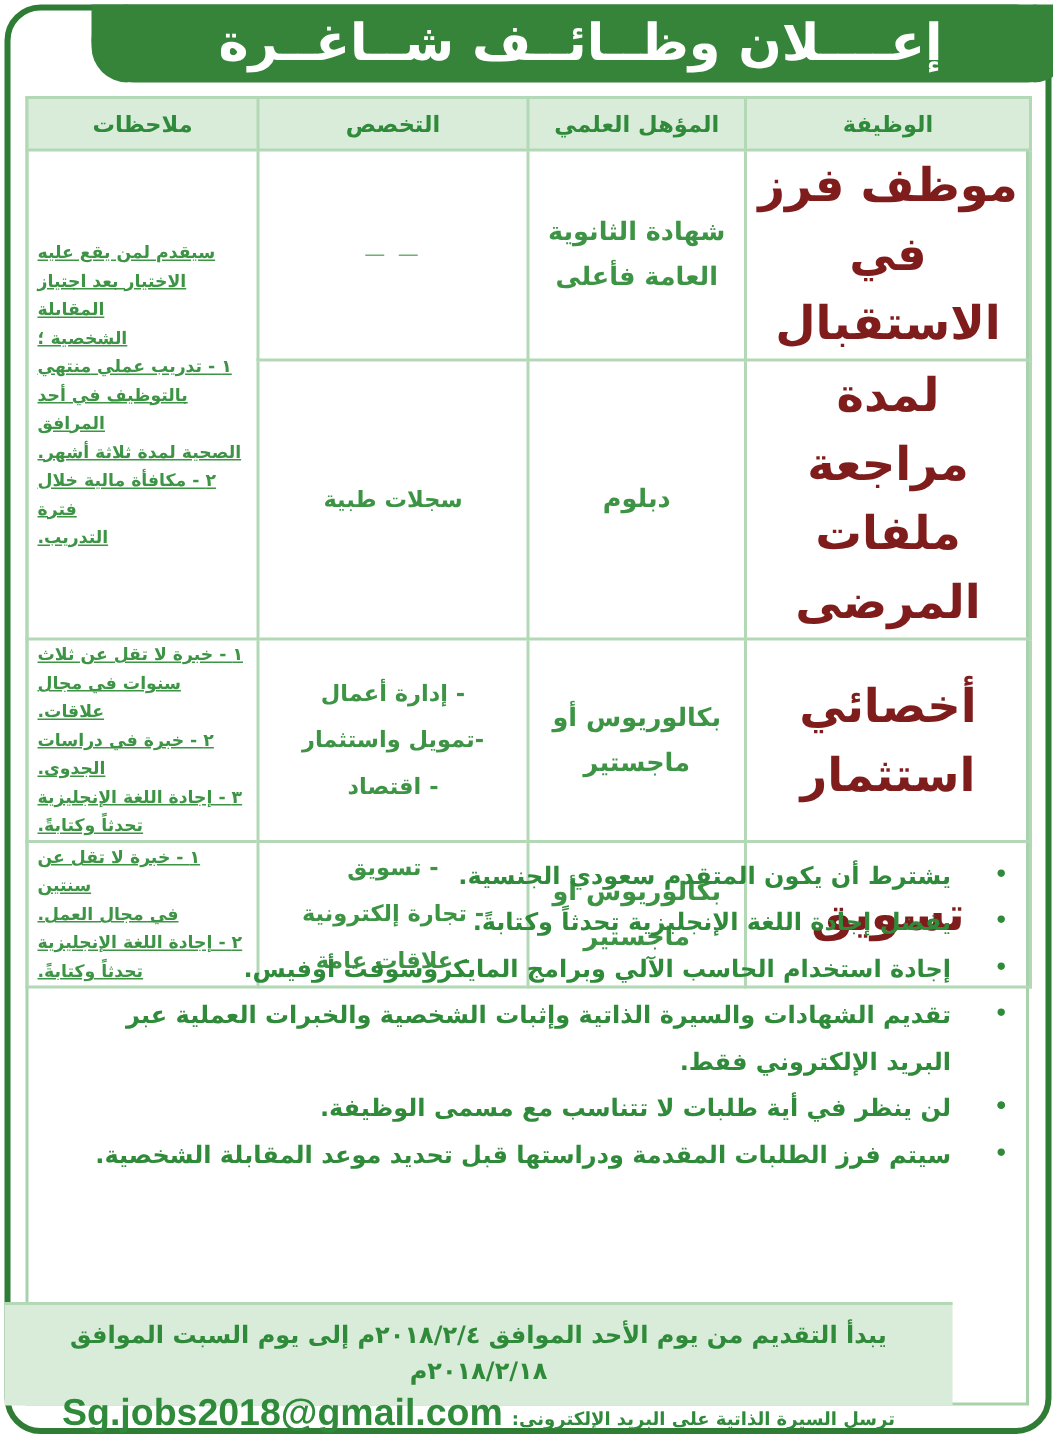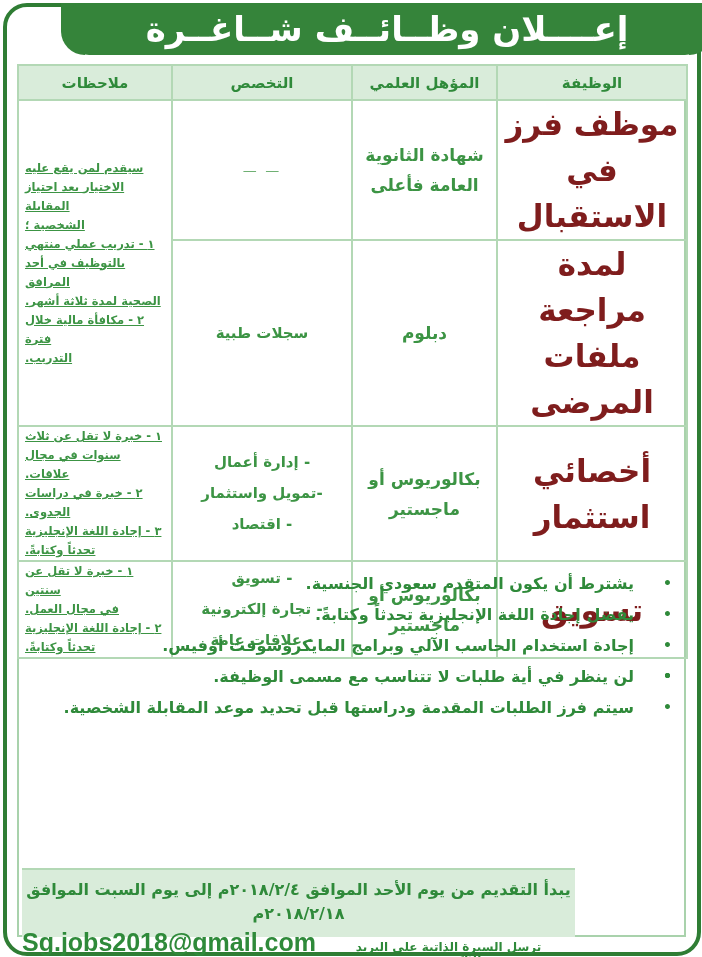--- a/index.html
+++ b/index.html
@@ -25,21 +25,21 @@
   .c-spec { width:180px; }
   .c-notes { width:154px; }
   .job-title { font-size:31px; font-weight:bold; line-height:46px; color:#7f1d1d; }
   .qual { font-size:17px; font-weight:bold; line-height:30px; color:#3c9444; }
   .spec { font-size:15px; font-weight:bold; line-height:31px; color:#3c9444; }
   .notes { font-size:11.5px; font-weight:bold; line-height:19px; text-align:left; padding:0 6px; color:#3c9444;text-decoration:underline; }
   .dash { font-size:14px; color:#6fb073; letter-spacing:2px; }
   .req { position:absolute; left:40px; top:568px; width:640px; direction:rtl; margin:0; padding:0; list-style:none; }
   .req li { position:relative; padding-right:46px; font-size:16px; font-weight:bold; line-height:31px; color:#2f8a3a; }
   .req li .bullet { position:absolute; right:8px; top:0; font-size:14px; }
-  .footer { position:absolute; left:22px; top:868px; width:553px; height:67px; background:#d9ecda;
+  .footer { position:absolute; left:3px; top:868px; width:632px; height:67px; background:#d9ecda;
             border-top:2px solid #b3d8b5; direction:rtl; text-align:center; }
   .footer .dates { font-size:16px; font-weight:bold; color:#2f8a3a; margin-top:8px; line-height:24px; }
   .footer .email-line { display:flex; direction:rtl; justify-content:center; align-items:baseline; gap:6px; margin-top:2px; }
   .footer .email-label { font-size:12px; font-weight:bold; color:#2f8a3a; }
   .footer .email { font-family:"Liberation Sans", sans-serif; font-size:25px; font-weight:bold; color:#2f8a3a; direction:ltr; }
 </style>
 </head>
 <body>
 
 <div class="frame"></div>
@@ -149,21 +149,21 @@
         <div class="notes">تحدثاً وكتابةً.</div>
       </td>
     </tr>
   </tbody>
 </table>
 
 <ul class="req">
   <li><span class="bullet">•</span><span>يشترط أن يكون المتقدم سعودي الجنسية.</span></li>
   <li><span class="bullet">•</span><span>يفضل إجادة اللغة الإنجليزية تحدثاً وكتابةً.</span></li>
   <li><span class="bullet">•</span><span>إجادة استخدام الحاسب الآلي وبرامج المايكروسوفت أوفيس.</span></li>
-  <li><span class="bullet">•</span></li>
+  <li><span class="bullet">•</span><span>تقديم الشهادات والسيرة الذاتية وإثبات الشخصية والخبرات العملية عبر البريد الإلكتروني فقط.</span></li>
   <li><span class="bullet">•</span></li>
   <li><span class="bullet">•</span><span>لن ينظر في أية طلبات لا تتناسب مع مسمى الوظيفة.</span></li>
   <li><span class="bullet">•</span><span>سيتم فرز الطلبات المقدمة ودراستها قبل تحديد موعد المقابلة الشخصية.</span></li>
 </ul>
 
 <div class="footer">
   <div class="dates">يبدأ التقديم من يوم الأحد الموافق ٢٠١٨/٢/٤م إلى يوم السبت الموافق ٢٠١٨/٢/١٨م</div>
   <div class="email-line">
     <span class="email-label">ترسل السيرة الذاتية على البريد الإلكتروني:</span>
     <span class="email">Sg.jobs2018@gmail.com</span>

